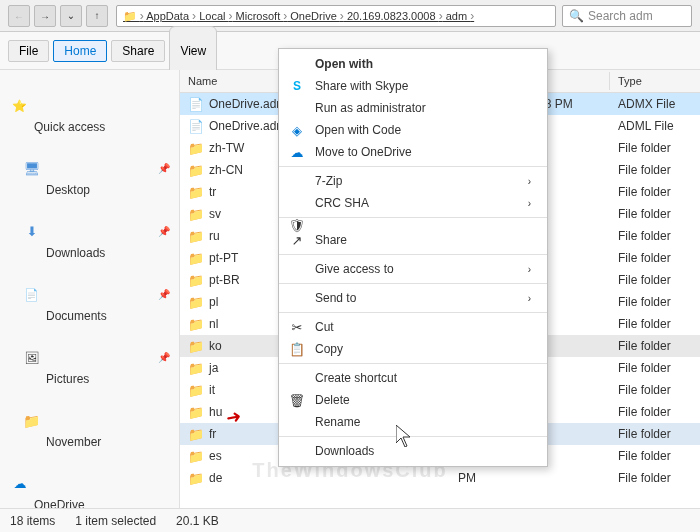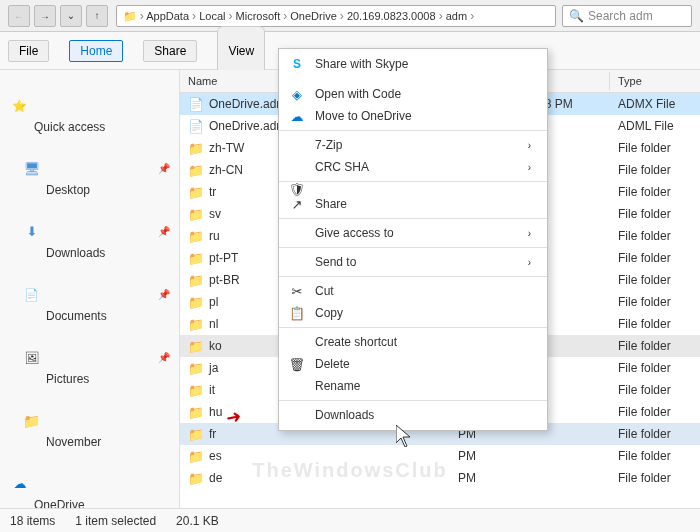--- a/index.html
+++ b/index.html
@@ -50,21 +50,21 @@
     }
 
     
     .ribbon {
       height: 38px;
       background: #f8f8f8;
       border-bottom: 1px solid #ddd;
       display: flex;
       align-items: center;
       padding: 0 8px;
-      gap: 20px;
+      gap: 4px;
     }
 
     
     .main {
       display: flex;
       height: calc(532px - 32px - 38px - 24px);
     }
 
     
     .sidebar {
@@ -235,21 +235,21 @@
 <div style="position:relative; width:700px; height:532px; overflow:hidden;">
 
   <div class="titlebar">
     <div class="titlebar-controls">
       <div class="nav-btn disabled">←</div>
       <div class="nav-btn">→</div>
       <div class="nav-btn">⌄</div>
       <div class="nav-btn">↑</div>
     </div>
     <div class="address-bar">
-      <span style="font-size:11px; color:#333;">
+      <span style="font-size:11px; color:#333;text-decoration:underline;">
         📁 <span style="color:#888">›</span> AppData <span style="color:#888">›</span> Local <span style="color:#888">›</span> Microsoft <span style="color:#888">›</span> OneDrive <span style="color:#888">›</span> 20.169.0823.0008 <span style="color:#888">›</span> adm <span style="color:#888">›</span>
       </span>
     </div>
     <div class="search-bar">
       <span style="margin-right:4px;">🔍</span>
       <span>Search adm</span>
     </div>
   </div>
 
   <div class="ribbon">
@@ -534,26 +534,30 @@
     <span>18 items</span>
     <span>1 item selected</span>
     <span>20.1 KB</span>
   </div>
 
   <div class="watermark">TheWindowsClub</div>
 
   <div class="arrow-pointer">➜</div>
 
   <div class="context-menu">
+    <div class="cm-header">
+      <strong>Open with</strong>
+    </div>
     <div class="cm-item">
       <span class="cm-icon" style="color:#00aff0; font-weight:bold; font-size:12px;">S</span>
       <span>Share with Skype</span>
     </div>
     <div class="cm-item">
       <span class="cm-icon"></span>
+      <span>Run as administrator</span>
     </div>
     <div class="cm-item">
       <span class="cm-icon" style="color:#0078d4;">◈</span>
       <span>Open with Code</span>
     </div>
     <div class="cm-item">
       <span class="cm-icon" style="color:#0078d4;">☁</span>
       <span>Move to OneDrive</span>
     </div>
     <div class="cm-separator"></div>

